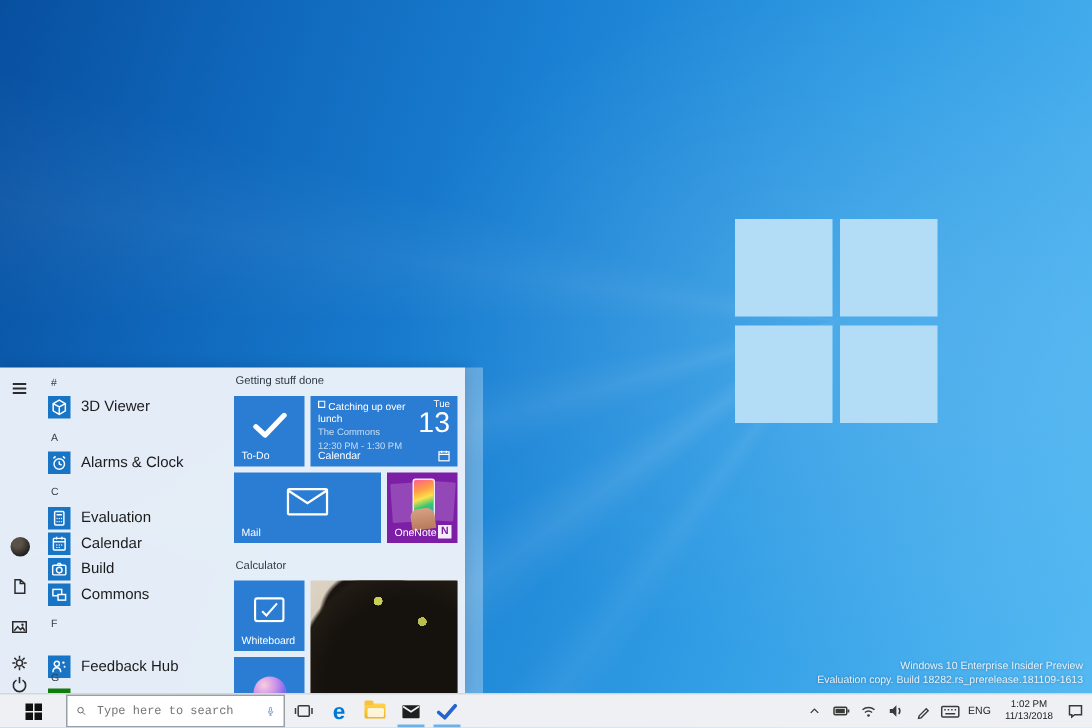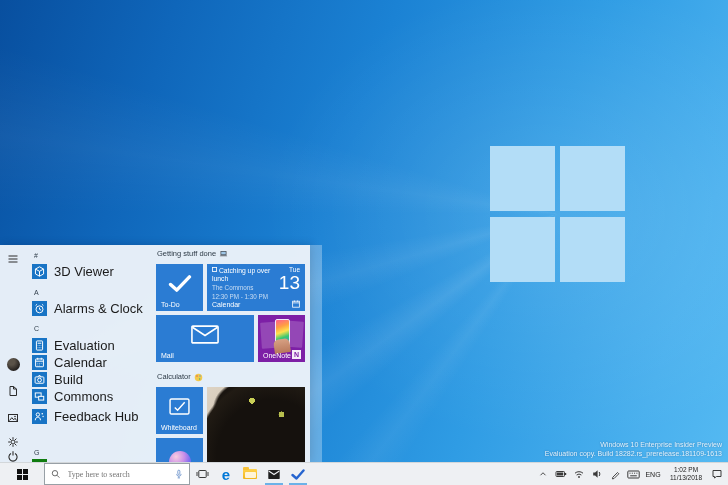--- a/index.html
+++ b/index.html
@@ -36,25 +36,25 @@
     align-items:center;justify-content:center;cursor:pointer;}
   .avatar-dot{width:13px;height:13px;border-radius:50%;
     background:radial-gradient(circle at 35% 30%, #5a5248 0 25%, #262220 70%);}
 
   .apps{position:absolute;left:32px;top:0;width:122px;height:100%;}
   .app-header{position:absolute;left:2px;font-size:7px;color:#33404d;height:10px;line-height:10px;}
   .app-row{position:absolute;left:0;display:flex;align-items:center;height:15px;cursor:pointer;}
   .app-ico{width:15px;height:15px;background:var(--app_icon_blue);display:flex;align-items:center;
     justify-content:center;flex:0 0 15px;}
   .app-ico.green{background:var(--gamebar_green);}
-  .app-label{margin-left:7px;font-size:13px;color:#1b1b1b;white-space:nowrap;}
+  .app-label{margin-left:7px;font-size:10px;color:#1b1b1b;white-space:nowrap;}
 
   .tiles{position:absolute;left:156px;top:0;width:150px;height:100%;}
   .group-header{position:absolute;left:1px;font-size:7.5px;color:#2d3a46;display:flex;
-    align-items:center;gap:3px;height:10px;line-height:10px;}
+    align-items:center;gap:3px;height:10px;line-height:10px;flex-direction:column;}
   .tile{position:absolute;background:var(--accent_blue);color:#fff;overflow:hidden;cursor:pointer;}
   .tile .tile-label{position:absolute;left:5px;bottom:3px;font-size:7px;color:#fff;}
   .tile-center{position:absolute;inset:0 0 8px 0;display:flex;align-items:center;justify-content:center;}
 
   
   .cal-left{position:absolute;left:5px;top:3px;width:60px;}
   .cal-title{font-size:6.8px;line-height:8px;color:#fff;}
   .cal-sub{font-size:6.3px;line-height:7.5px;color:rgba(255,255,255,.72);margin-top:1px;}
   .cal-right{position:absolute;right:5px;top:2px;text-align:right;}
   .cal-weekday{font-size:6.5px;color:#fff;}
@@ -83,21 +83,21 @@
   
   .taskbar{position:absolute;left:0;bottom:0;width:728px;height:23px;background:var(--taskbar_bg);
     border-top:1px solid #d3d7da;box-sizing:border-box;display:flex;align-items:stretch;}
   .tb-btn{width:24px;display:flex;align-items:center;justify-content:center;position:relative;cursor:pointer;}
   .tb-start{width:44px;}
   .win-grid{display:grid;grid-template-columns:5px 5px;grid-template-rows:5px 5px;gap:1px;}
   .win-grid span{background:#101010;}
   .search-box{width:146px;background:#fff;border:1px solid #98a0a6;box-sizing:border-box;
     display:flex;align-items:center;padding:0 6px;gap:5px;}
   .search-box input{border:none;outline:none;flex:1;font-size:8px;color:#3c4043;background:transparent;
-    font-family:Liberation Serif, serif;}
+    font-family:Liberation Mono, monospace;}
   .run-indicator{position:absolute;bottom:0;left:3px;right:3px;height:2px;background:#6cb2e8;}
   .edge-e{font-size:15px;font-weight:bold;color:var(--edge_blue);line-height:15px;}
   .folder{width:14px;height:10px;background:linear-gradient(#ffd34d,#f2b51c);border-radius:1px;position:relative;}
   .folder:before{content:"";position:absolute;top:-2px;left:0;width:6px;height:3px;background:#f7c23a;border-radius:1px 1px 0 0;}
   .folder:after{content:"";position:absolute;left:1.5px;right:1.5px;bottom:1px;top:3px;background:rgba(255,250,235,.9);border-radius:1px;}
   .tray{margin-left:auto;display:flex;align-items:center;gap:2px;padding-right:3px;}
   .tray-btn{width:16px;height:23px;display:flex;align-items:center;justify-content:center;cursor:pointer;color:#3a3a3a;}
   .tray-lang{font-size:7px;color:#222;width:20px;text-align:center;cursor:pointer;}
   .tray-clock{font-size:6.5px;line-height:8px;color:#222;text-align:center;width:42px;cursor:pointer;}
   svg{display:block;}
@@ -232,21 +232,21 @@
           <svg width="13" height="13" viewBox="0 0 16 16">
               <rect x="2.8" y="3.6" width="7.2" height="5.2" stroke="#fff" stroke-width="1.2" fill="none"></rect>
               <rect x="7" y="7.8" width="6.2" height="4.6" stroke="#fff" stroke-width="1.2" fill="#1874c5"></rect>
             </svg>
         </span>
           <span class="app-label">Commons</span>
       </div>
 
       <div class="app-header" style="top:167px"><span>F</span></div>
 
-      <div class="app-row" style="top:164px">
+      <div class="app-row" style="top:192px">
         <span class="app-ico">
           <svg width="13" height="13" viewBox="0 0 16 16">
               <circle cx="6" cy="5.6" r="2.1" stroke="#fff" stroke-width="1.2" fill="none"></circle>
               <path d="M2.8 12.6c0-2.5 1.6-3.8 3.2-3.8s3.2 1.3 3.2 3.8" stroke="#fff" stroke-width="1.2" fill="none"></path>
               <circle cx="11.4" cy="4.6" r="1" fill="#fff"></circle>
               <circle cx="12.4" cy="8" r="0.8" fill="#fff"></circle>
             </svg>
         </span>
           <span class="app-label">Feedback Hub</span>
       </div>

